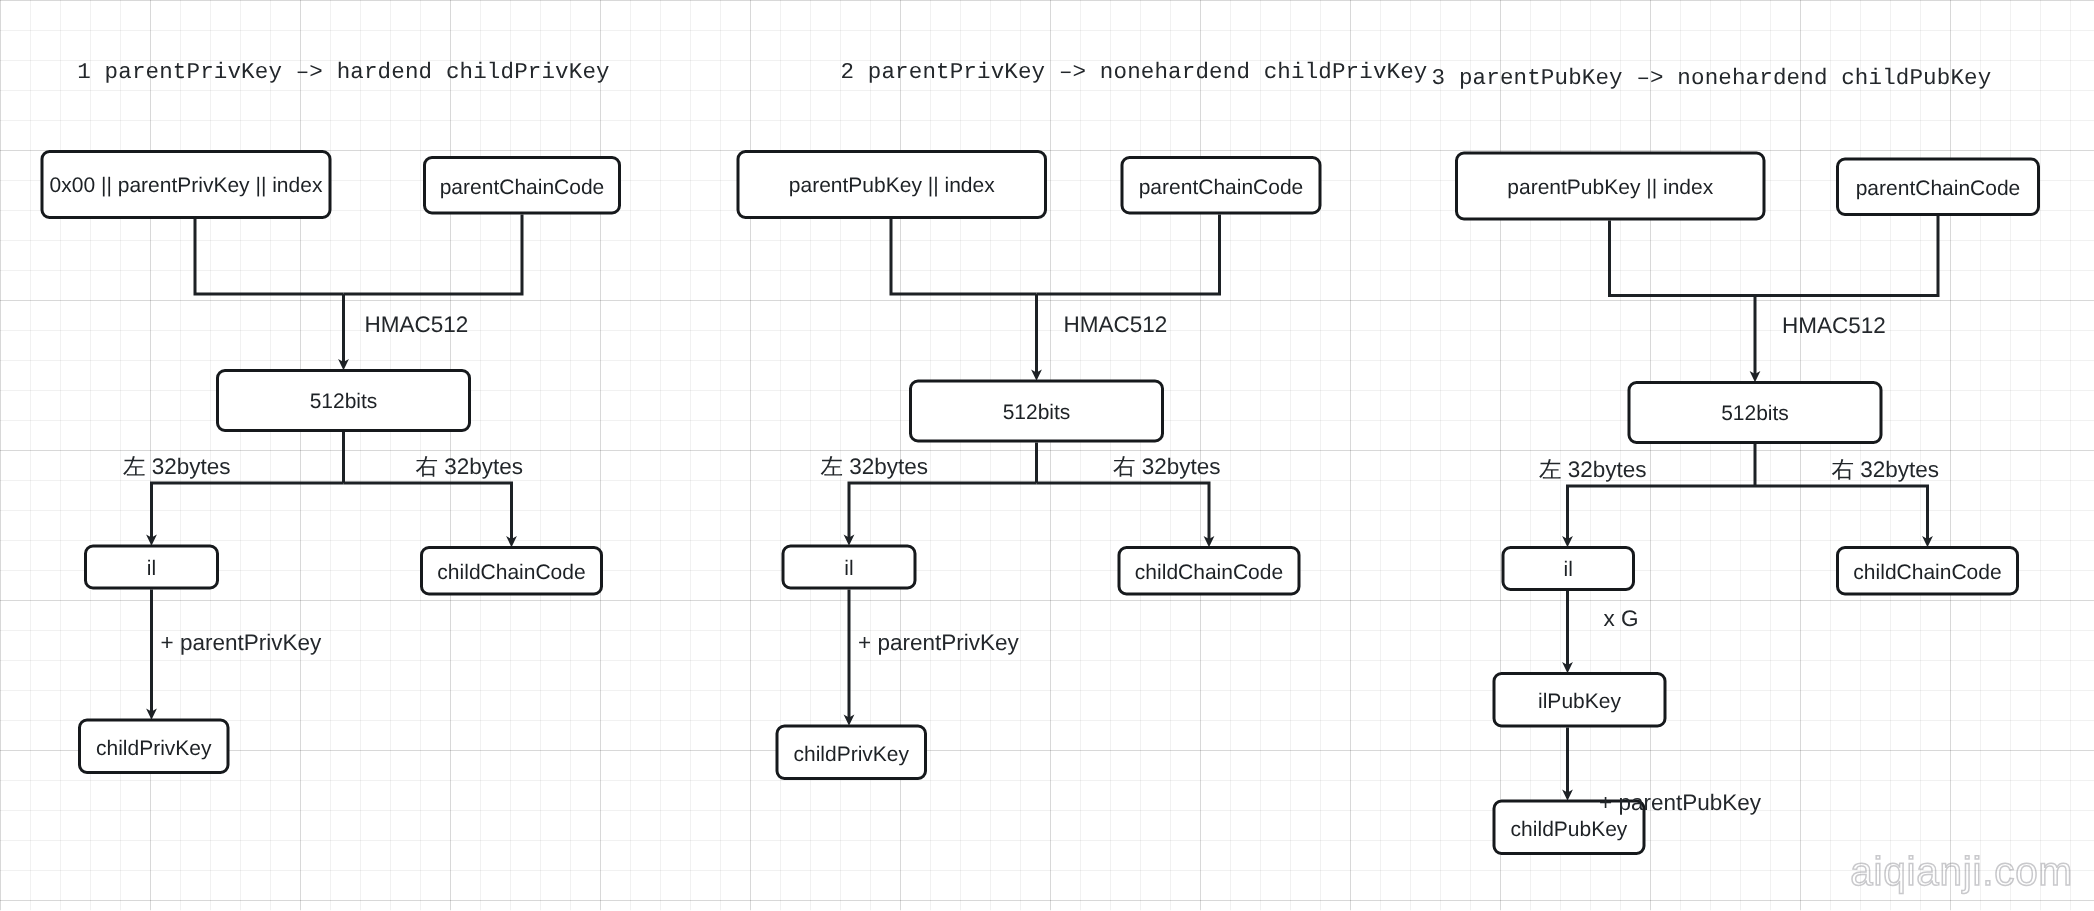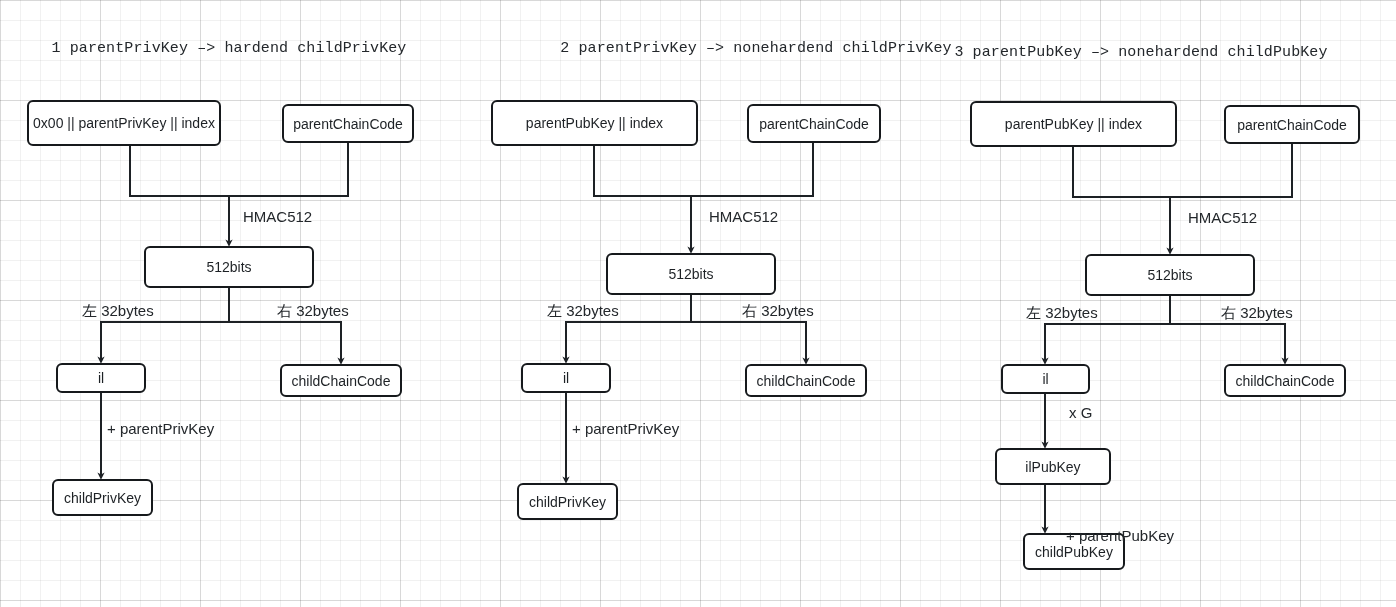--- a/index.html
+++ b/index.html
@@ -127,31 +127,32 @@
       <div class="node" style="left: 606px; top: 253px; width: 170px; height: 42px;">512bits</div>
       <div class="node" style="left: 521px; top: 363px; width: 90px; height: 30px;">il</div>
       <div class="node" style="left: 745px; top: 364px; width: 122px; height: 33px;">childChainCode</div>
       <div class="node" style="left: 517px; top: 483px; width: 101px; height: 37px;">childPrivKey</div>
       <div class="node" style="left: 970px; top: 101px; width: 207px; height: 46px;">parentPubKey || index</div>
       <div class="node" style="left: 1224px; top: 105px; width: 136px; height: 39px;">parentChainCode</div>
       <div class="node" style="left: 1085px; top: 254px; width: 170px; height: 42px;">512bits</div>
       <div class="node" style="left: 1001px; top: 364px; width: 89px; height: 30px;">il</div>
       <div class="node" style="left: 1224px; top: 364px; width: 122px; height: 33px;">childChainCode</div>
       <div class="node" style="left: 995px; top: 448px; width: 116px; height: 37px;">ilPubKey</div>
-      <div class="node" style="left: 995px; top: 533px; width: 102px; height: 37px; margin-left: 28px;">childPubKey</div>
+      <div class="node" style="left: 995px; top: 533px; width: 102px; height: 37px;">childPubKey</div>
     </div>
   <div id="labels-layer">
       <div class="edge-label" style="left: 243px; top: 208px;">HMAC512</div>
       <div class="edge-label" style="left: 82px; top: 302px;">左 32bytes</div>
       <div class="edge-label" style="left: 277px; top: 302px;">右 32bytes</div>
       <div class="edge-label" style="left: 107px; top: 420px;">+ parentPrivKey</div>
       <div class="edge-label" style="left: 709px; top: 208px;">HMAC512</div>
       <div class="edge-label" style="left: 547px; top: 302px;">左 32bytes</div>
       <div class="edge-label" style="left: 742px; top: 302px;">右 32bytes</div>
       <div class="edge-label" style="left: 572px; top: 420px;">+ parentPrivKey</div>
       <div class="edge-label" style="left: 1188px; top: 209px;">HMAC512</div>
       <div class="edge-label" style="left: 1026px; top: 304px;">左 32bytes</div>
       <div class="edge-label" style="left: 1221px; top: 304px;">右 32bytes</div>
       <div class="edge-label" style="left: 1069px; top: 404px;">x G</div>
       <div class="edge-label" style="left: 1066px; top: 494px; margin-top: 33px;">+ parentPubKey</div>
     </div>
 
+  <div class="watermark">aiqianji.com</div>
 </div>
 
 </body></html>

